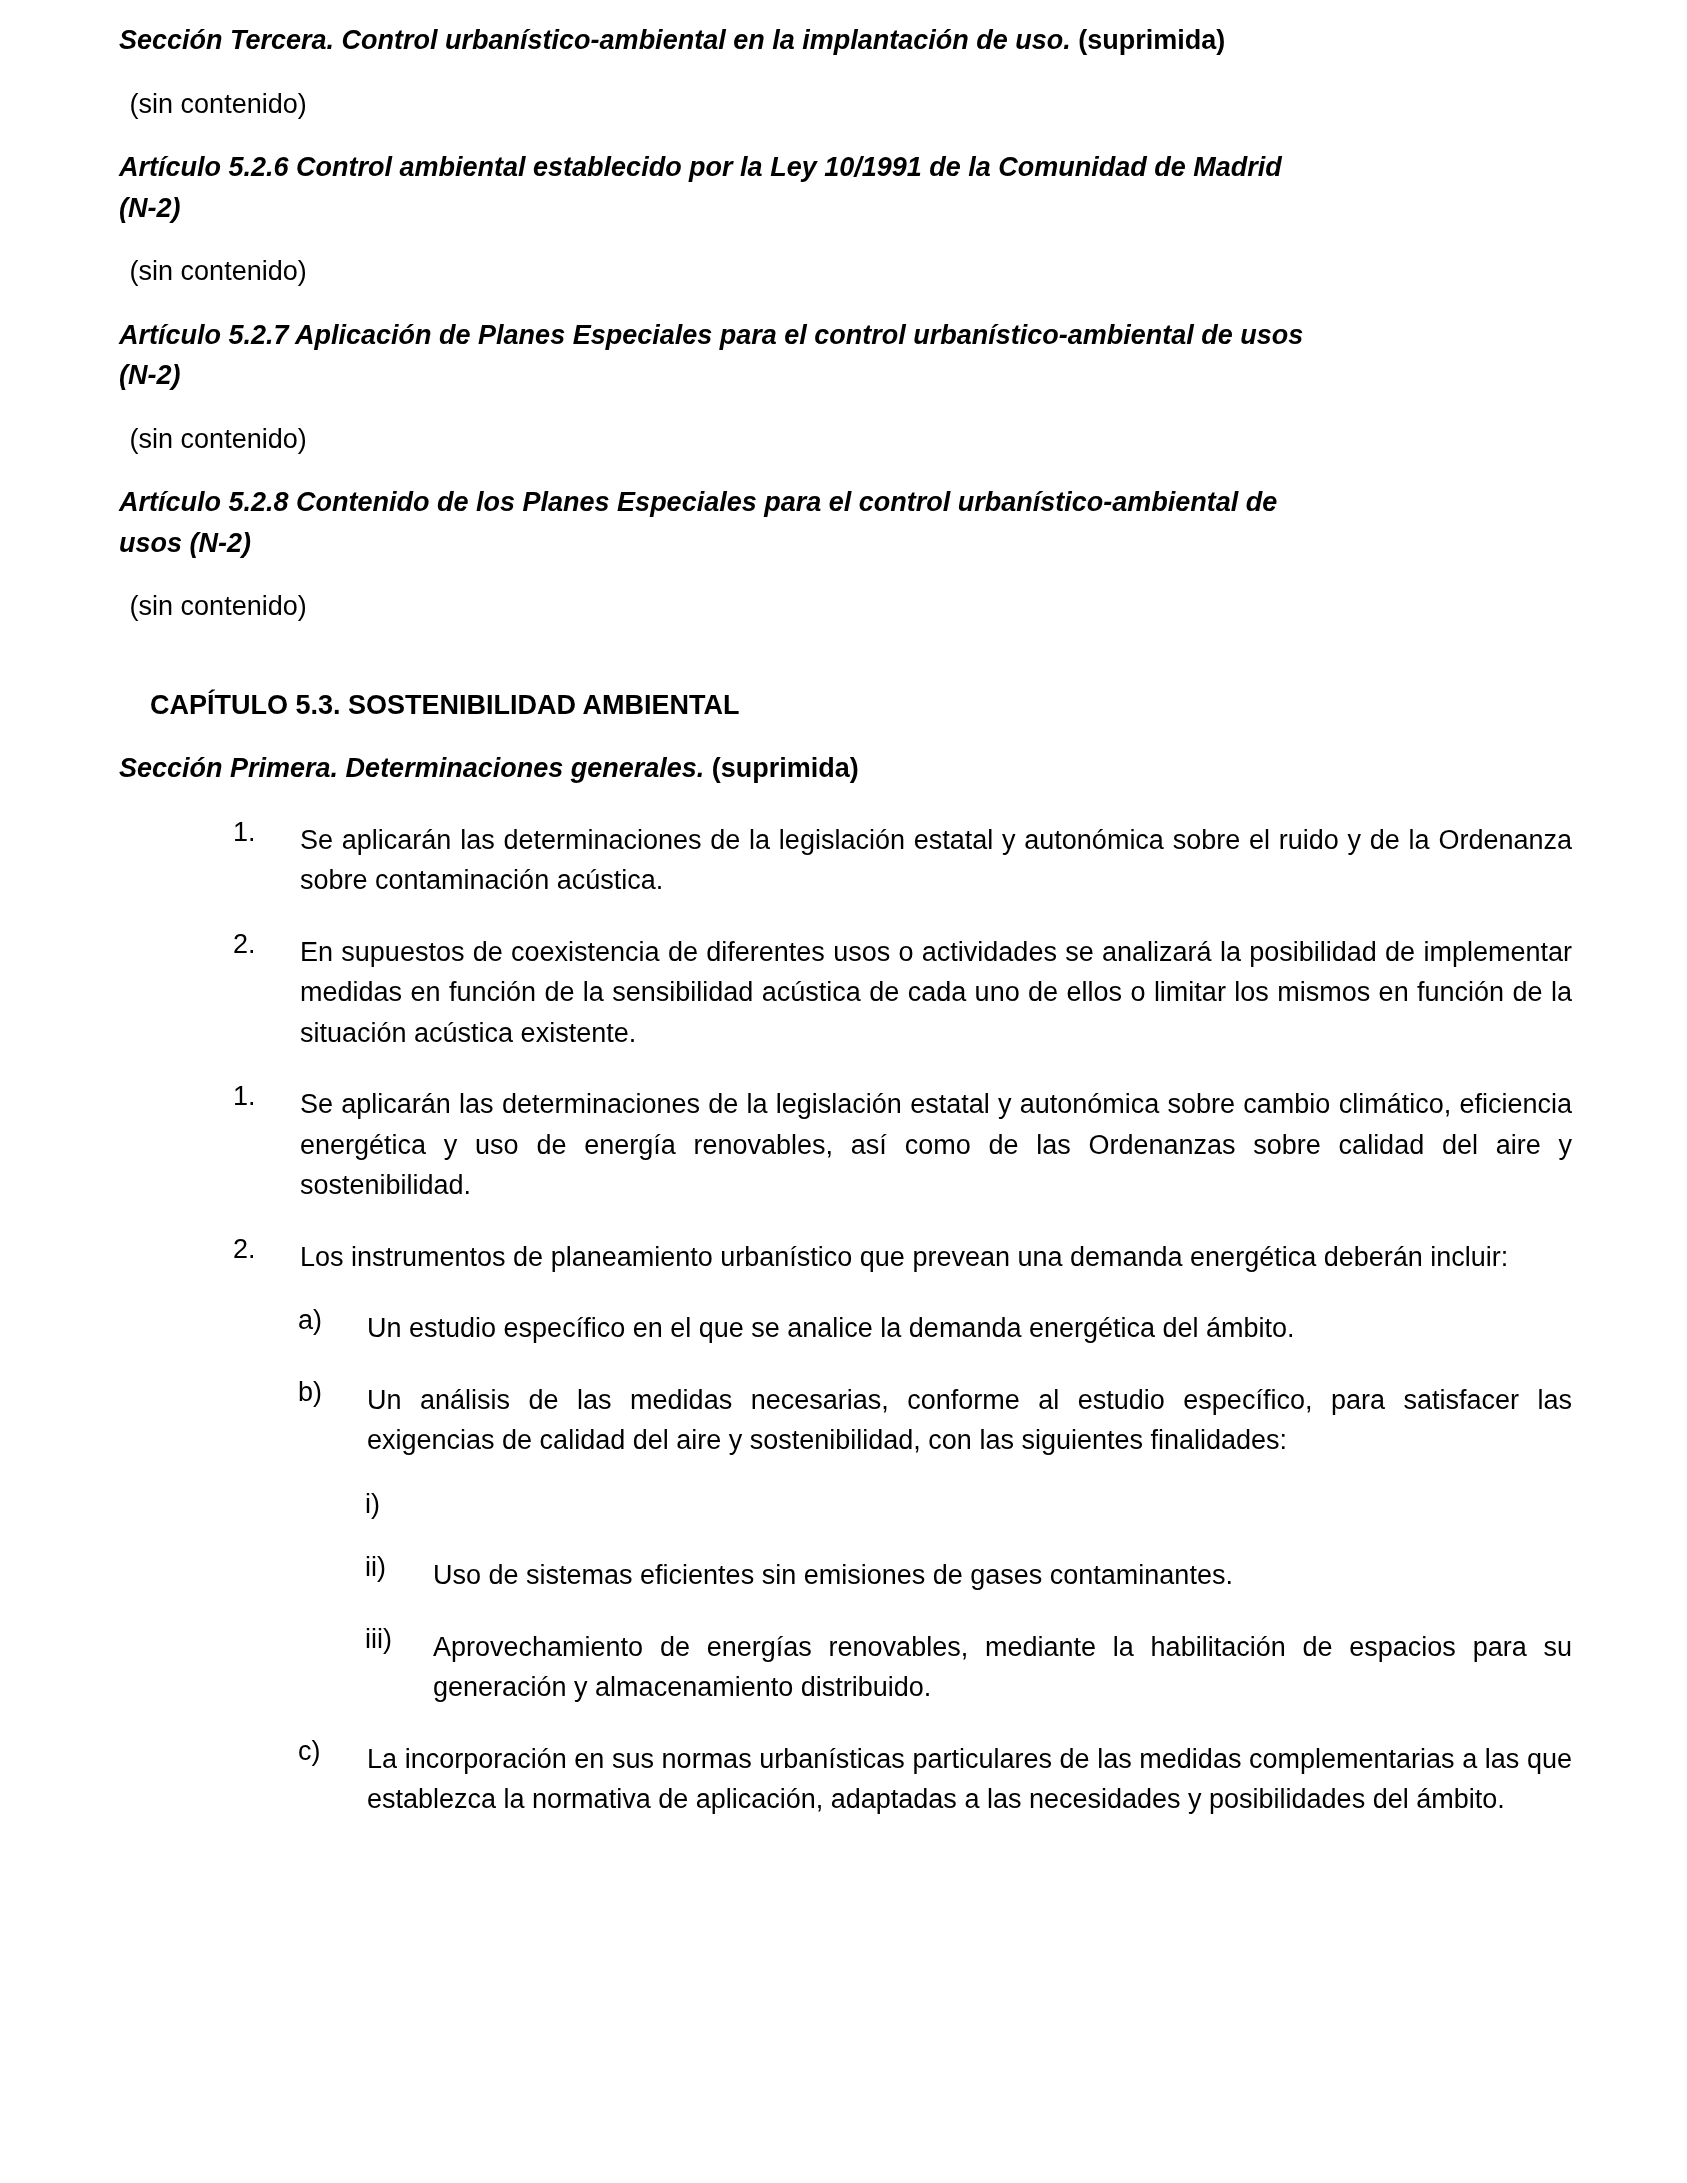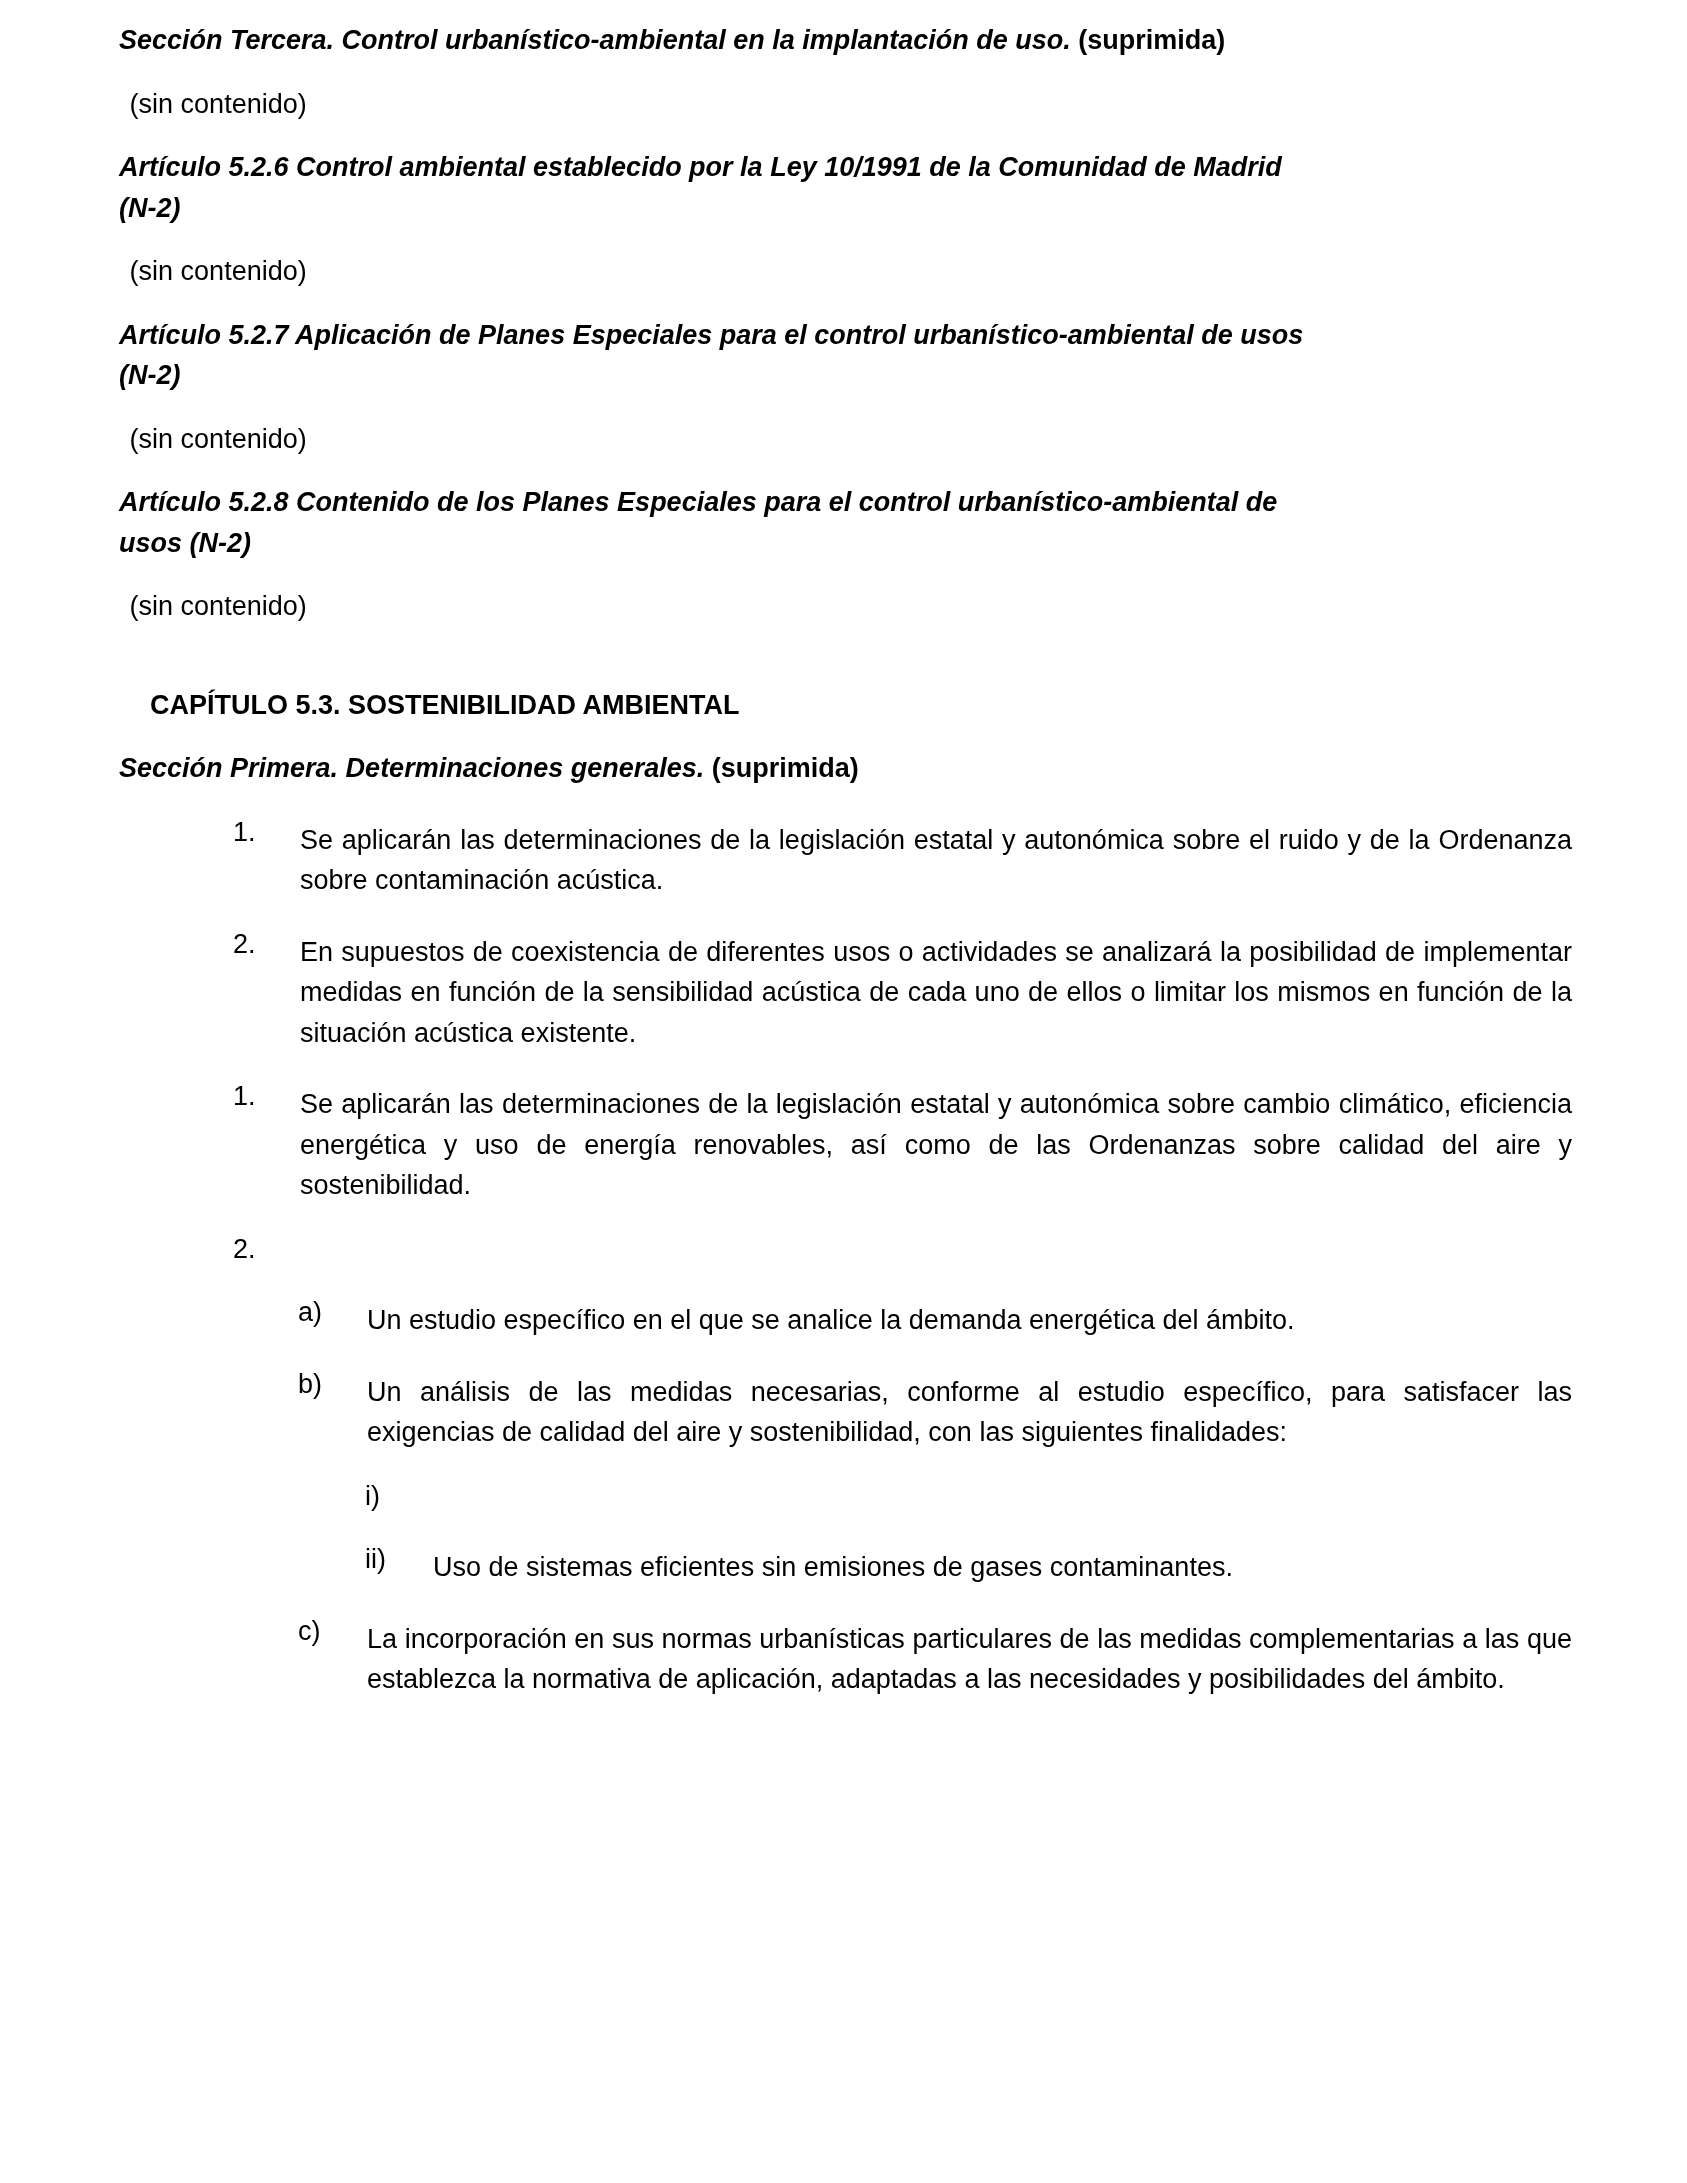--- a/index.html
+++ b/index.html
@@ -90,20 +90,21 @@
   </div>
 
 
   <div class="blk li l1">
     <span class="mk">1.</span>
     <div class="tx">Se aplicarán las determinaciones de la legislación estatal y autonómica sobre cambio climático, eficiencia energética y uso de energía renovables, así como de las Ordenanzas sobre calidad del aire y sostenibilidad.</div>
   </div>
 
   <div class="blk li l1">
     <span class="mk">2.</span>
+    <div class="tx">Los instrumentos de planeamiento urbanístico que prevean una demanda energética deberán incluir:</div>
   </div>
 
   <div class="blk li l2">
     <span class="mk">a)</span>
     <div class="tx">Un estudio específico en el que se analice la demanda energética del ámbito.</div>
   </div>
 
   <div class="blk li l2">
     <span class="mk">b)</span>
     <div class="tx">Un análisis de las medidas necesarias, conforme al estudio específico, para satisfacer las exigencias de calidad del aire y sostenibilidad, con las siguientes finalidades:</div>
@@ -111,20 +112,24 @@
 
   <div class="blk li l3">
     <span class="mk">i)</span>
   </div>
 
   <div class="blk li l3">
     <span class="mk">ii)</span>
     <div class="tx">Uso de sistemas eficientes sin emisiones de gases contaminantes.</div>
   </div>
 
+  <div class="blk li l3">
+    <span class="mk">iii)</span>
+    <div class="tx">Aprovechamiento de energías renovables, mediante la habilitación de espacios para su generación y almacenamiento distribuido.</div>
+  </div>
 
   <div class="blk li l2">
     <span class="mk">c)</span>
     <div class="tx">La incorporación en sus normas urbanísticas particulares de las medidas complementarias a las que establezca la normativa de aplicación, adaptadas a las necesidades y posibilidades del ámbito.</div>
   </div>
 
 </div>
 
 
 </body></html>

